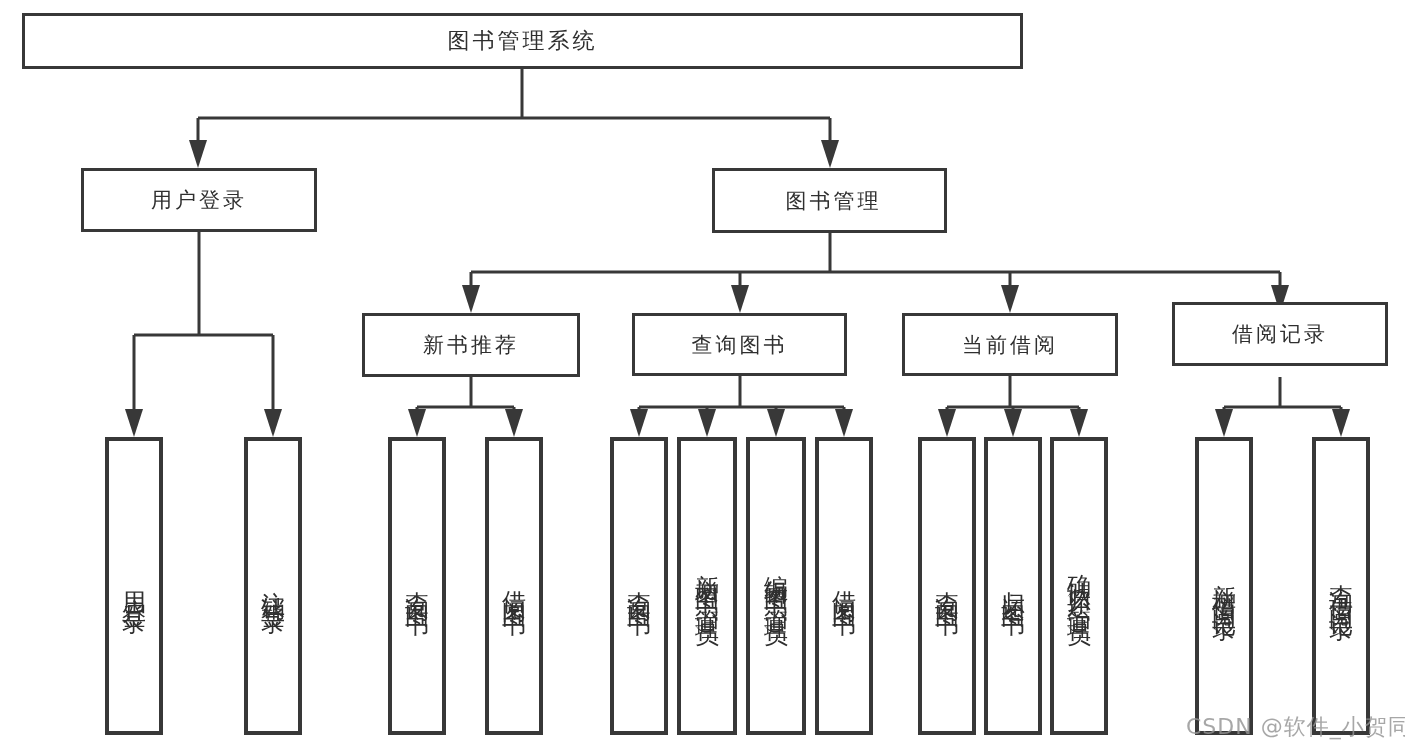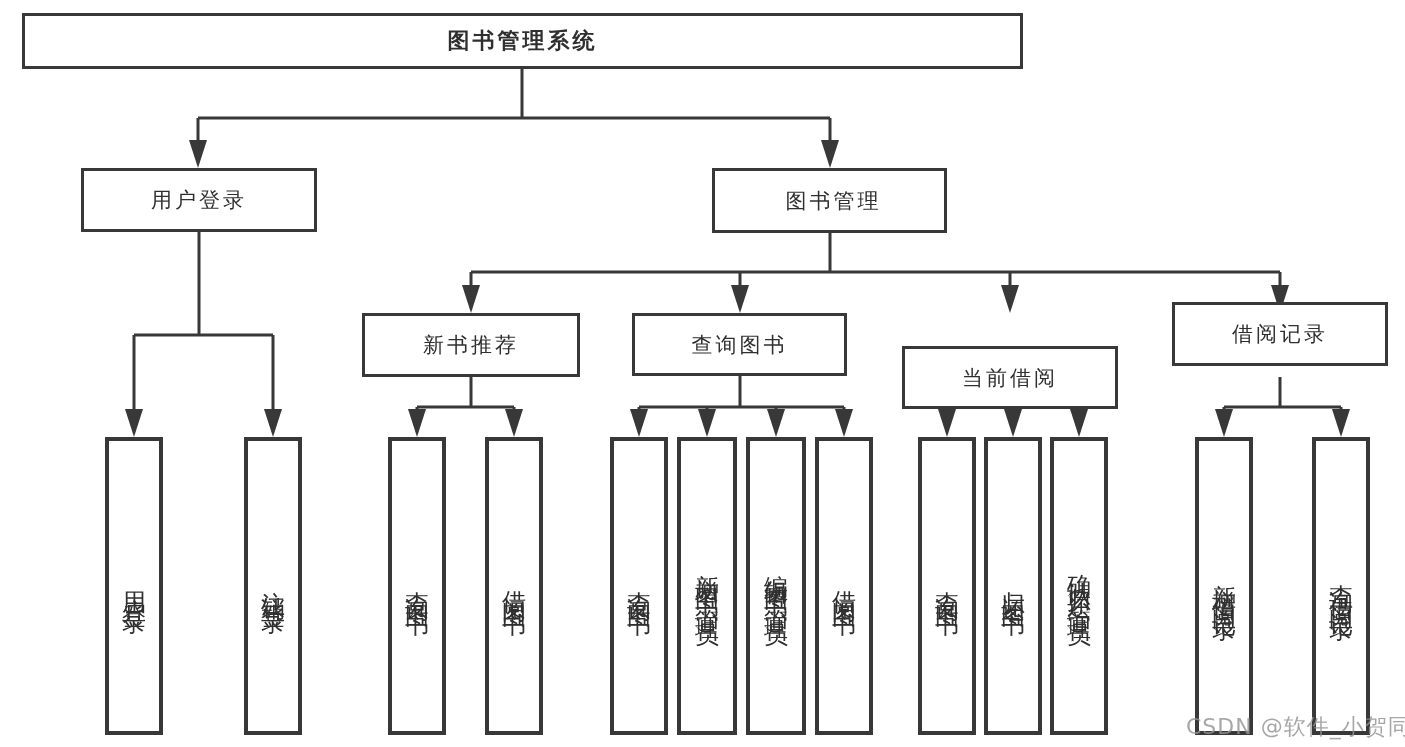--- a/index.html
+++ b/index.html
@@ -6,21 +6,21 @@
   .stage{
     position:relative;width:1405px;height:747px;background:#ffffff;
     font-family:"DejaVu Sans","Liberation Sans",sans-serif;overflow:hidden;
   }
   .wires{position:absolute;left:0;top:0;z-index:1;}
   .node{
     position:absolute;background:#ffffff;border:3px solid #383838;box-sizing:border-box;
     display:flex;align-items:center;justify-content:center;color:#2f2f2f;z-index:2;
   }
   .h span{font-size:21px;letter-spacing:3px;white-space:nowrap;}
-  .root span{font-size:22px;letter-spacing:3px;font-weight:bold;}
+  .root span{font-size:22px;letter-spacing:3px;}
   .leaf{border-width:4px;}
   .leaf span{
     writing-mode:vertical-rl;text-orientation:mixed;
     font-size:24px;letter-spacing:7px;line-height:1;color:#2f2f2f;
   }
   .watermark{
     position:absolute;left:1186px;top:712px;z-index:5;
     font-size:22px;letter-spacing:1px;color:rgba(148,148,148,0.82);white-space:nowrap;
   }
 </style>
@@ -70,21 +70,21 @@
   <div class="node h" style="left:712px;top:168px;width:235px;height:65px;padding-left:8px;">
     <span>图书管理</span>
   </div>
 
   <div class="node h" style="left:362px;top:313px;width:218px;height:64px;">
     <span>新书推荐</span>
   </div>
   <div class="node h" style="left:632px;top:313px;width:215px;height:63px;">
     <span>查询图书</span>
   </div>
-  <div class="node h" style="left:902px;top:313px;width:216px;height:63px;margin-top:33px;">
+  <div class="node h" style="left:902px;top:313px;width:216px;height:63px;">
     <span>当前借阅</span>
   </div>
   <div class="node h" style="left:1172px;top:302px;width:216px;height:64px;">
     <span>借阅记录</span>
   </div>
 
   <div class="node leaf" style="left:105px;top:437px;width:58px;height:298px;">
     <span>用户登录</span>
   </div>
   <div class="node leaf" style="left:244px;top:437px;width:58px;height:298px;">

